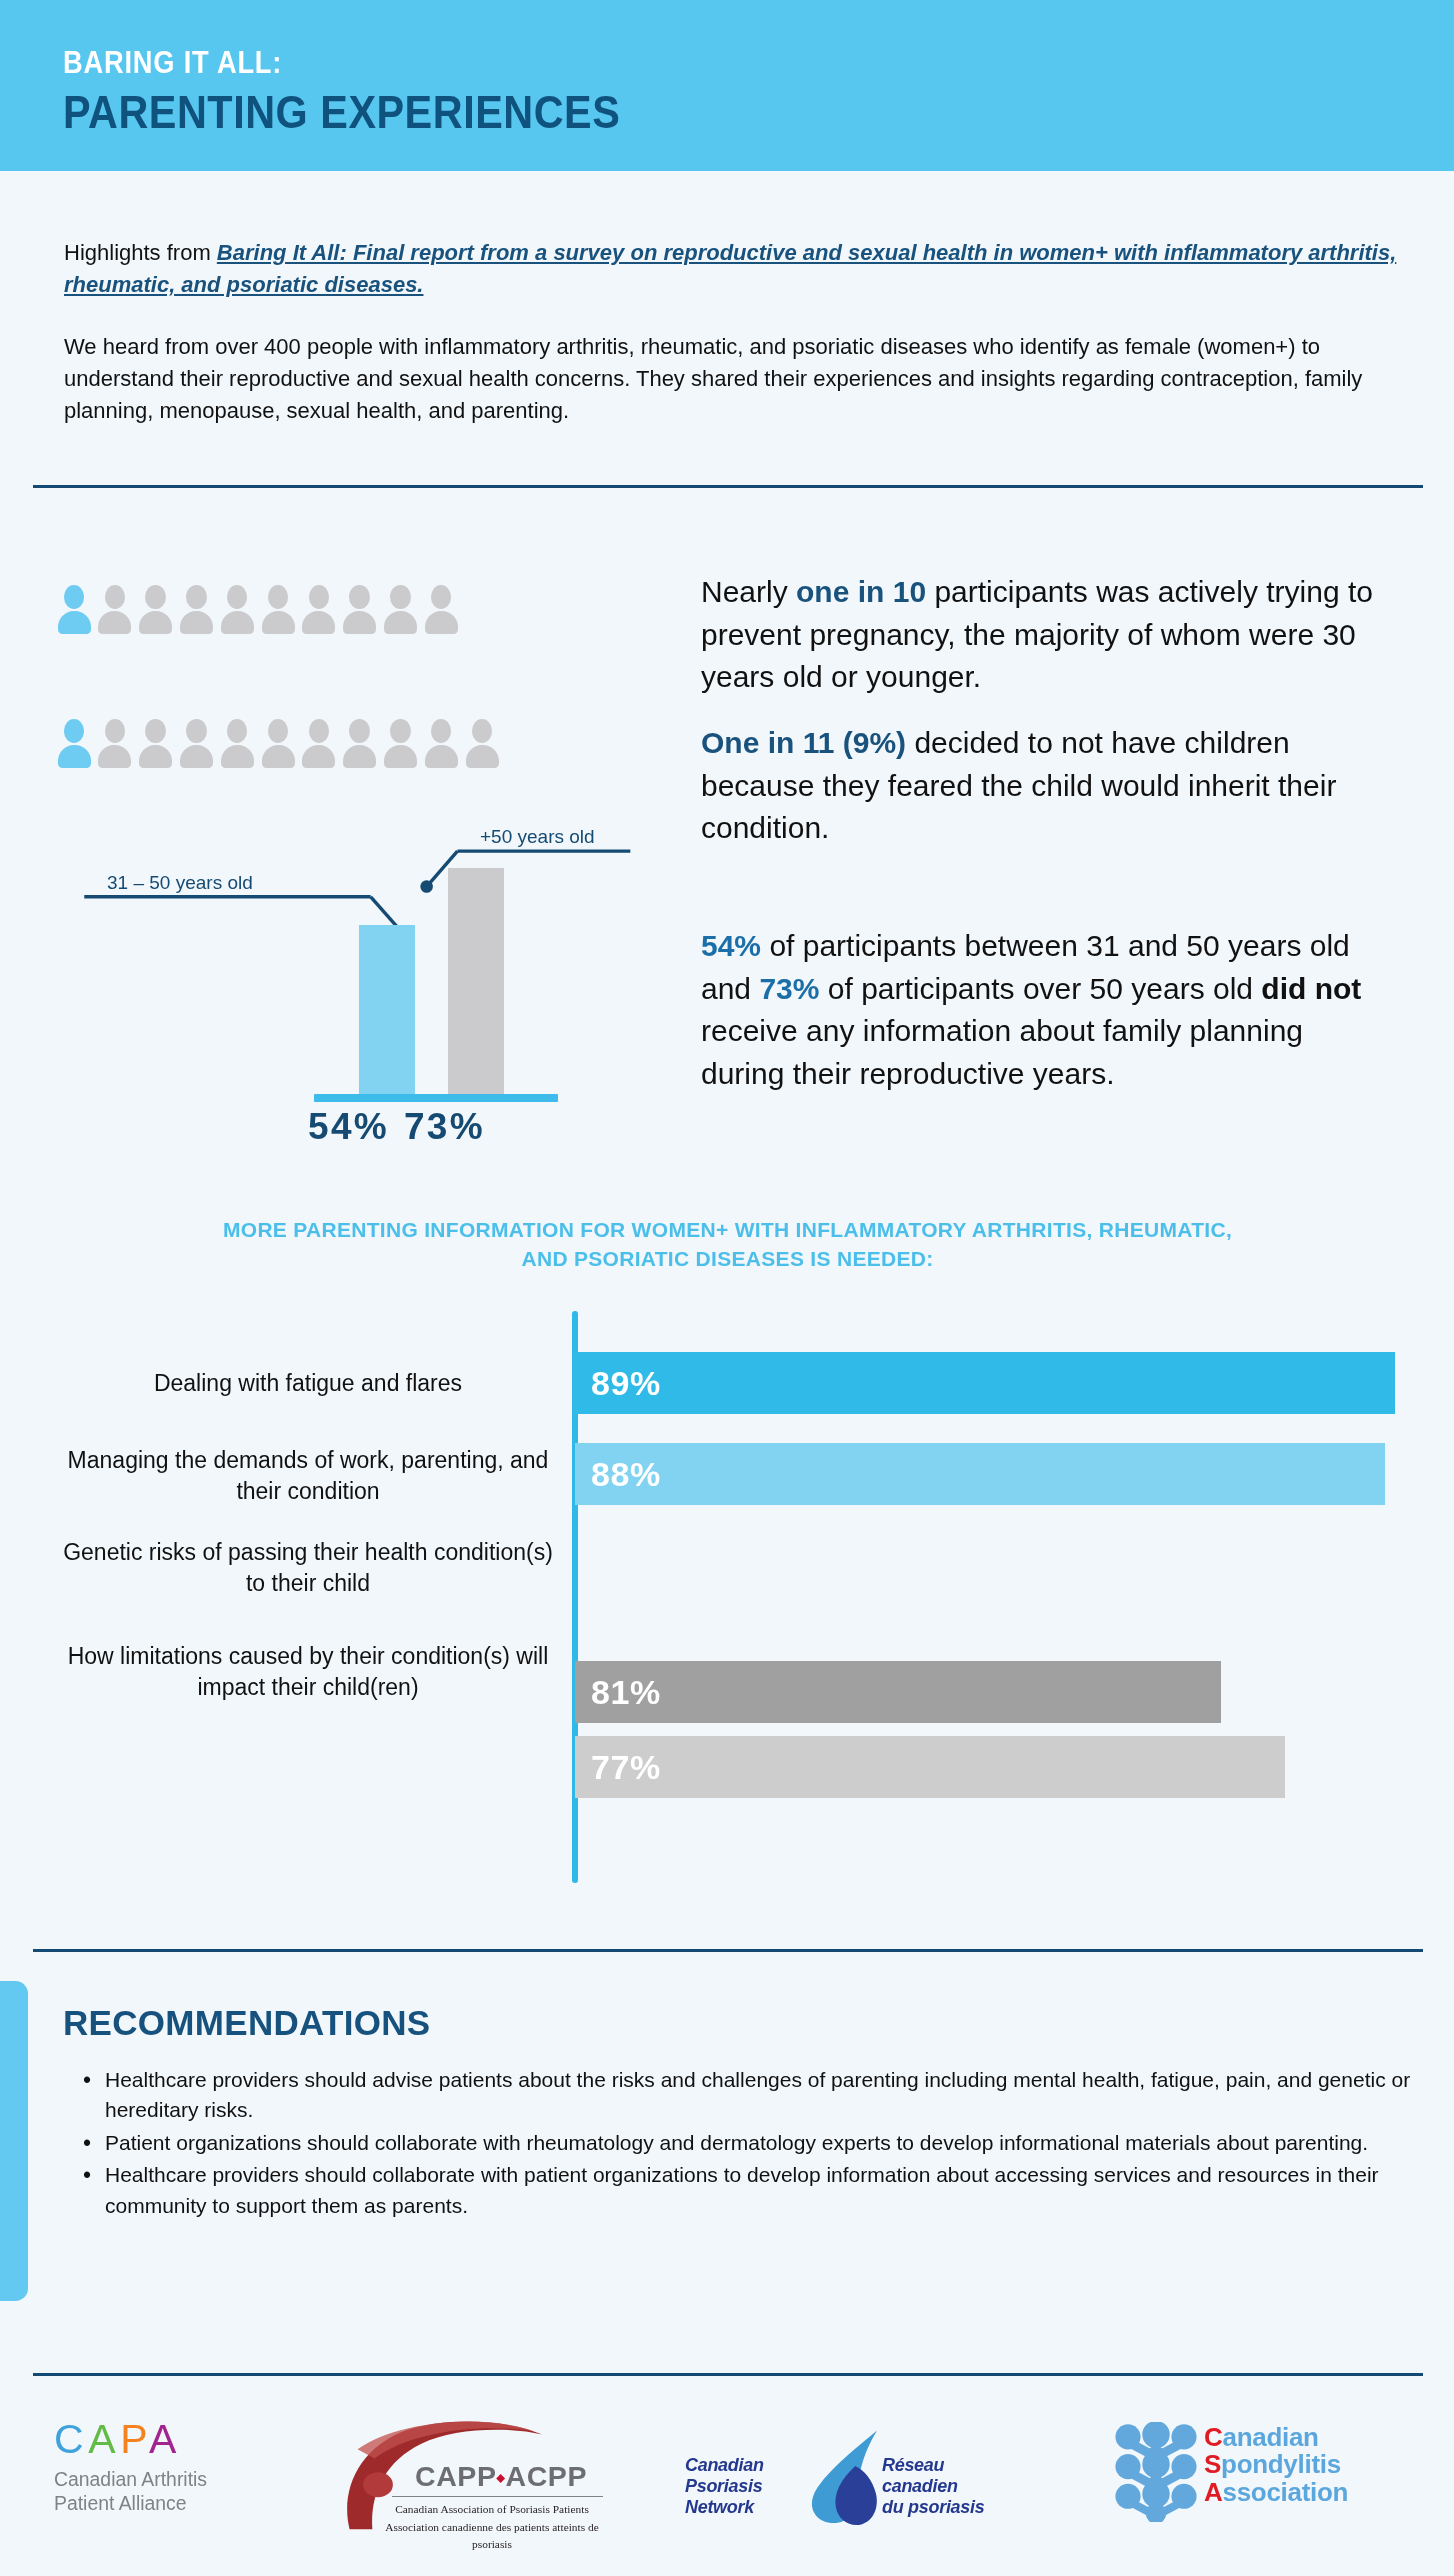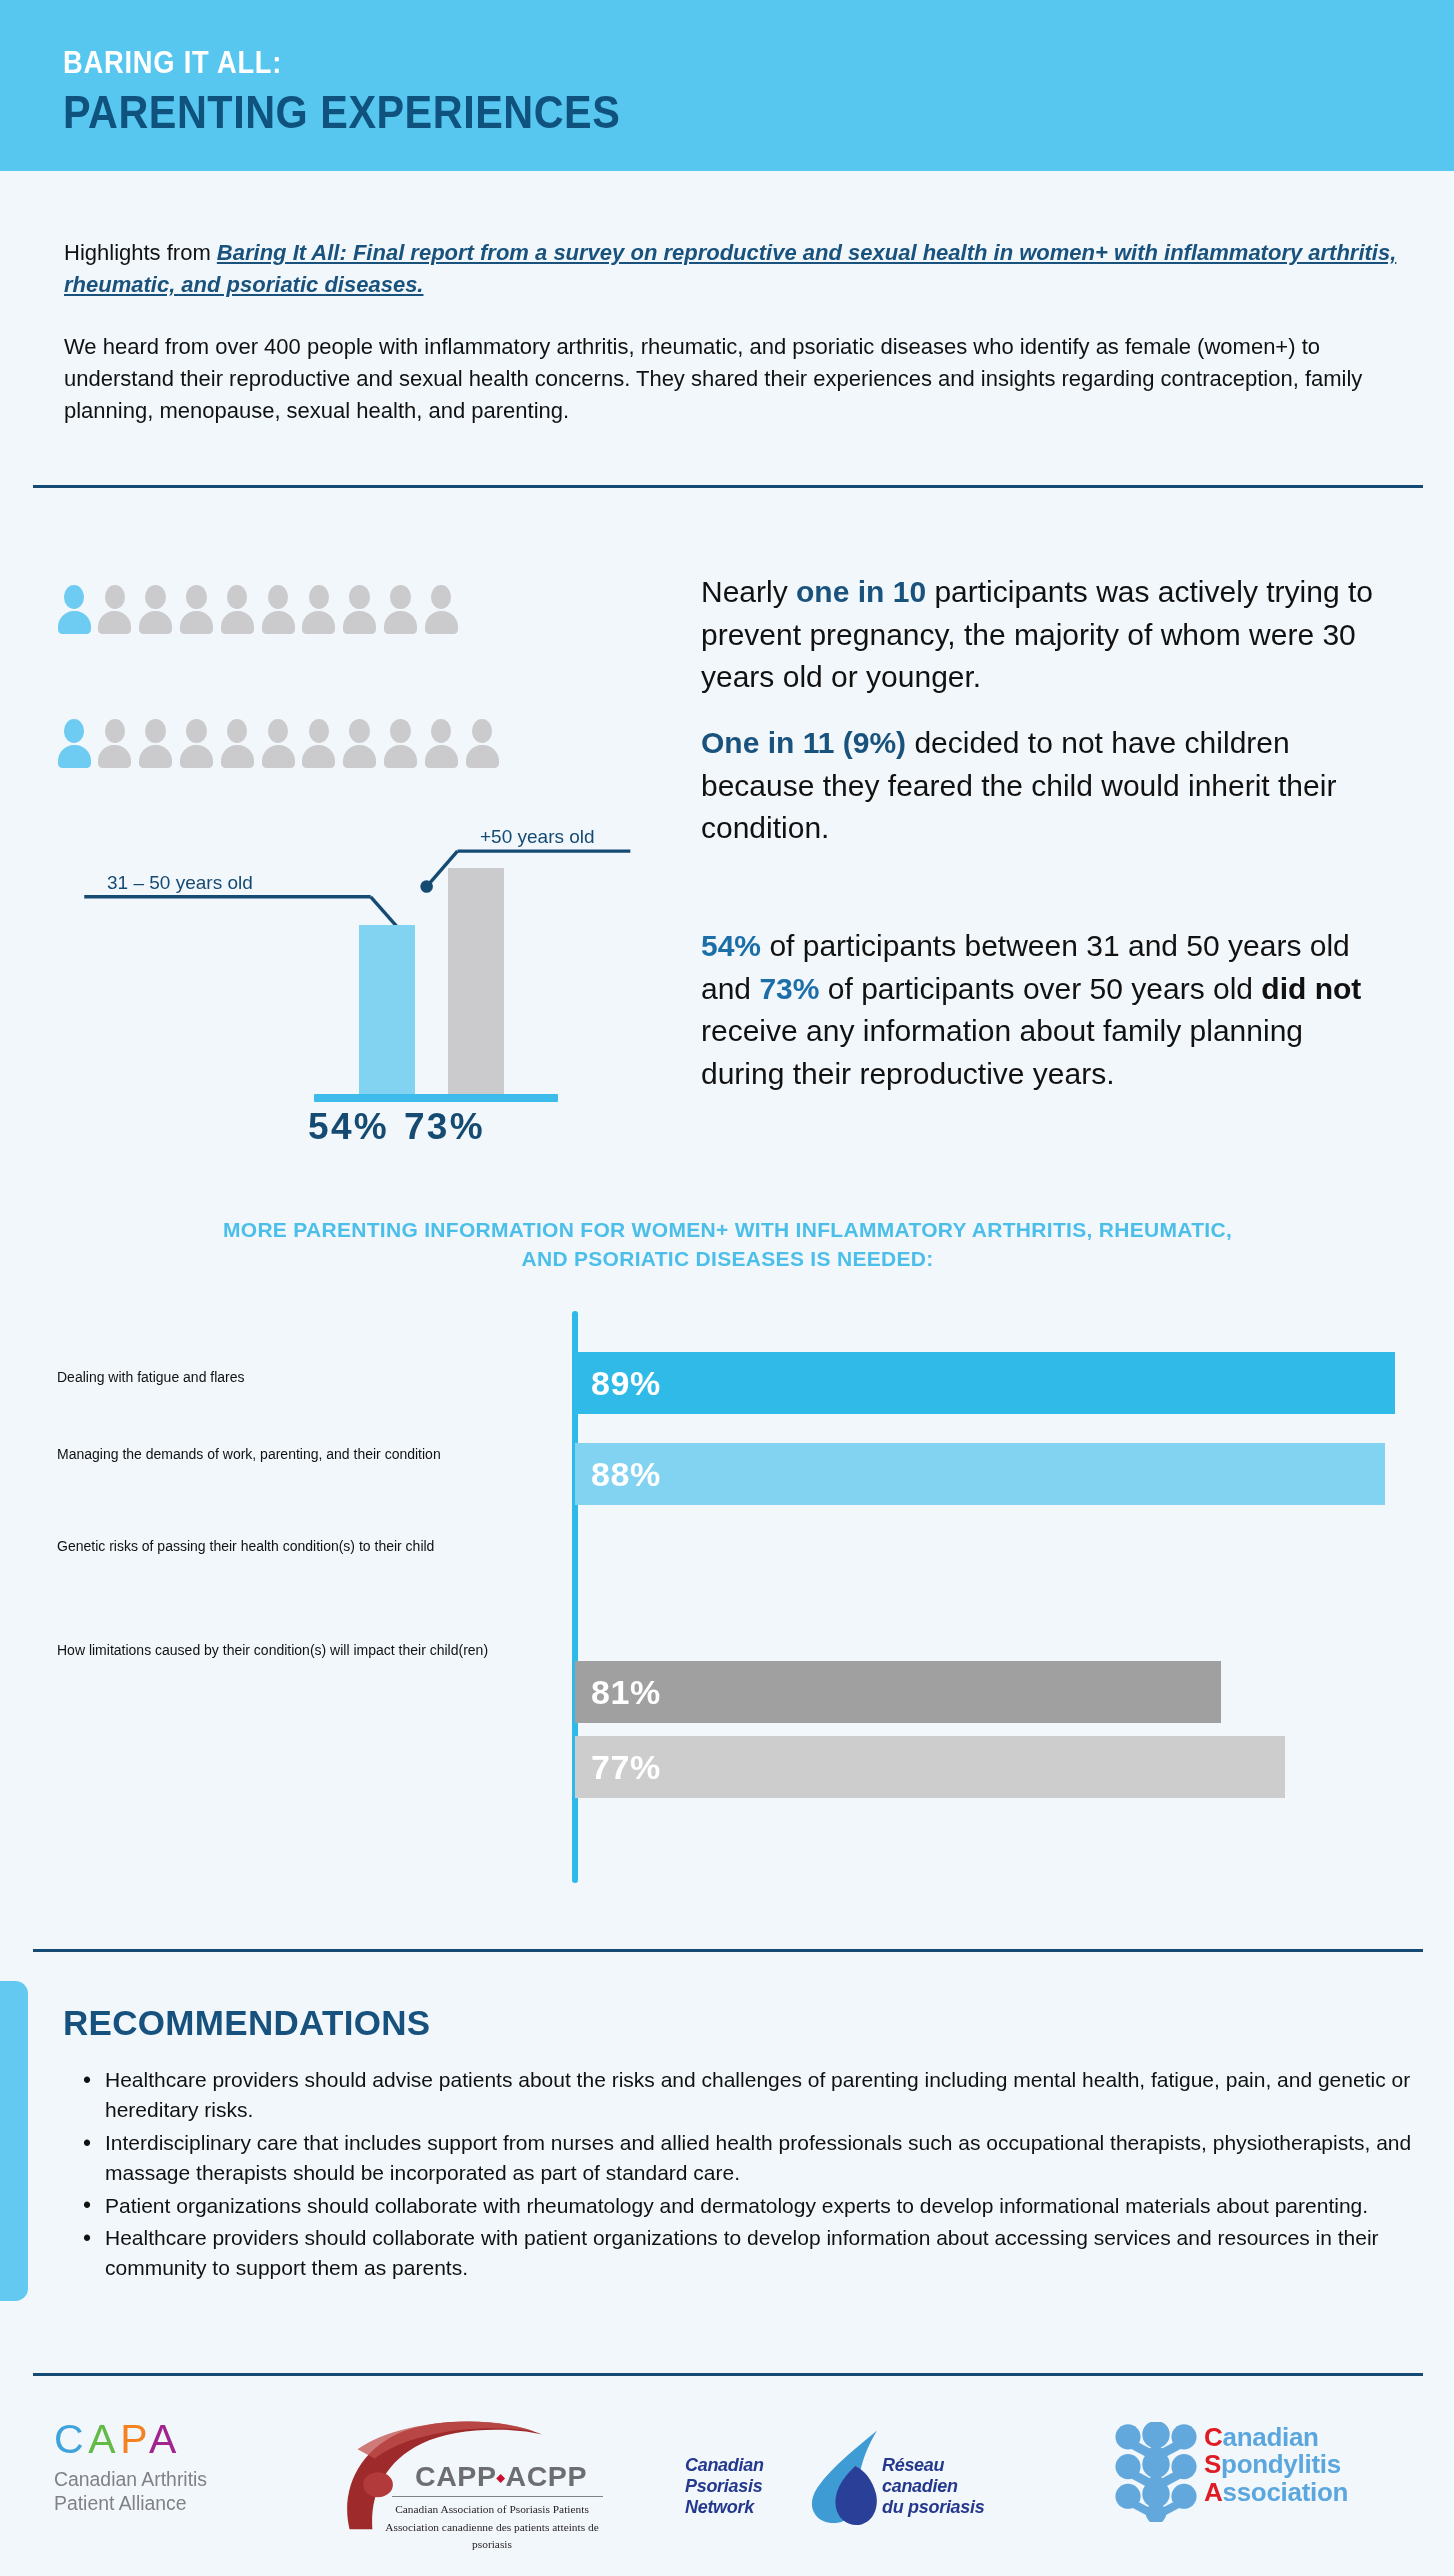--- a/index.html
+++ b/index.html
@@ -203,22 +203,22 @@
   .hrow {
     position: absolute;
     left: 0;
     height: 62px;
   }
   .hlabel {
     position: absolute;
     right: 0;
     top: 0;
     width: 502px;
-    text-align: left;
-    font-size: 14px;
+    text-align: center;
+    font-size: 23px;
     line-height: 1.32;
     color: #111111;
   }
   .hbar {
     position: absolute;
     left: 575px;
     top: 0;
     height: 62px;
     display: flex;
     align-items: center;
@@ -525,21 +525,20 @@
       <span class="hbar-value">77%</span>
     </div>
   </div>
 
   <div class="divider" id="divider-bottom"></div>
 
   <div class="rec-tab"></div>
   <div class="rec-title">RECOMMENDATIONS</div>
   <ul class="rec-list">
     <li>Healthcare providers should advise patients about the risks and challenges of parenting including mental health, fatigue, pain, and genetic or hereditary risks.</li>
-    <li>Interdisciplinary care that includes support from nurses and allied health professionals such as occupational therapists, physiotherapists, and massage therapists should be incorporated as part of standard care.</li>
     <li>Patient organizations should collaborate with rheumatology and dermatology experts to develop informational materials about parenting.</li>
     <li>Healthcare providers should collaborate with patient organizations to develop information about accessing services and resources in their community to support them as parents.</li>
   </ul>
 
   <div class="divider" id="divider-footer"></div>
 
   <div class="logos">
 
     <div id="logo-capa">
       <div class="capa-word"><span class="c1">C</span><span class="c2">A</span><span class="c3">P</span><span class="c4">A</span></div>

